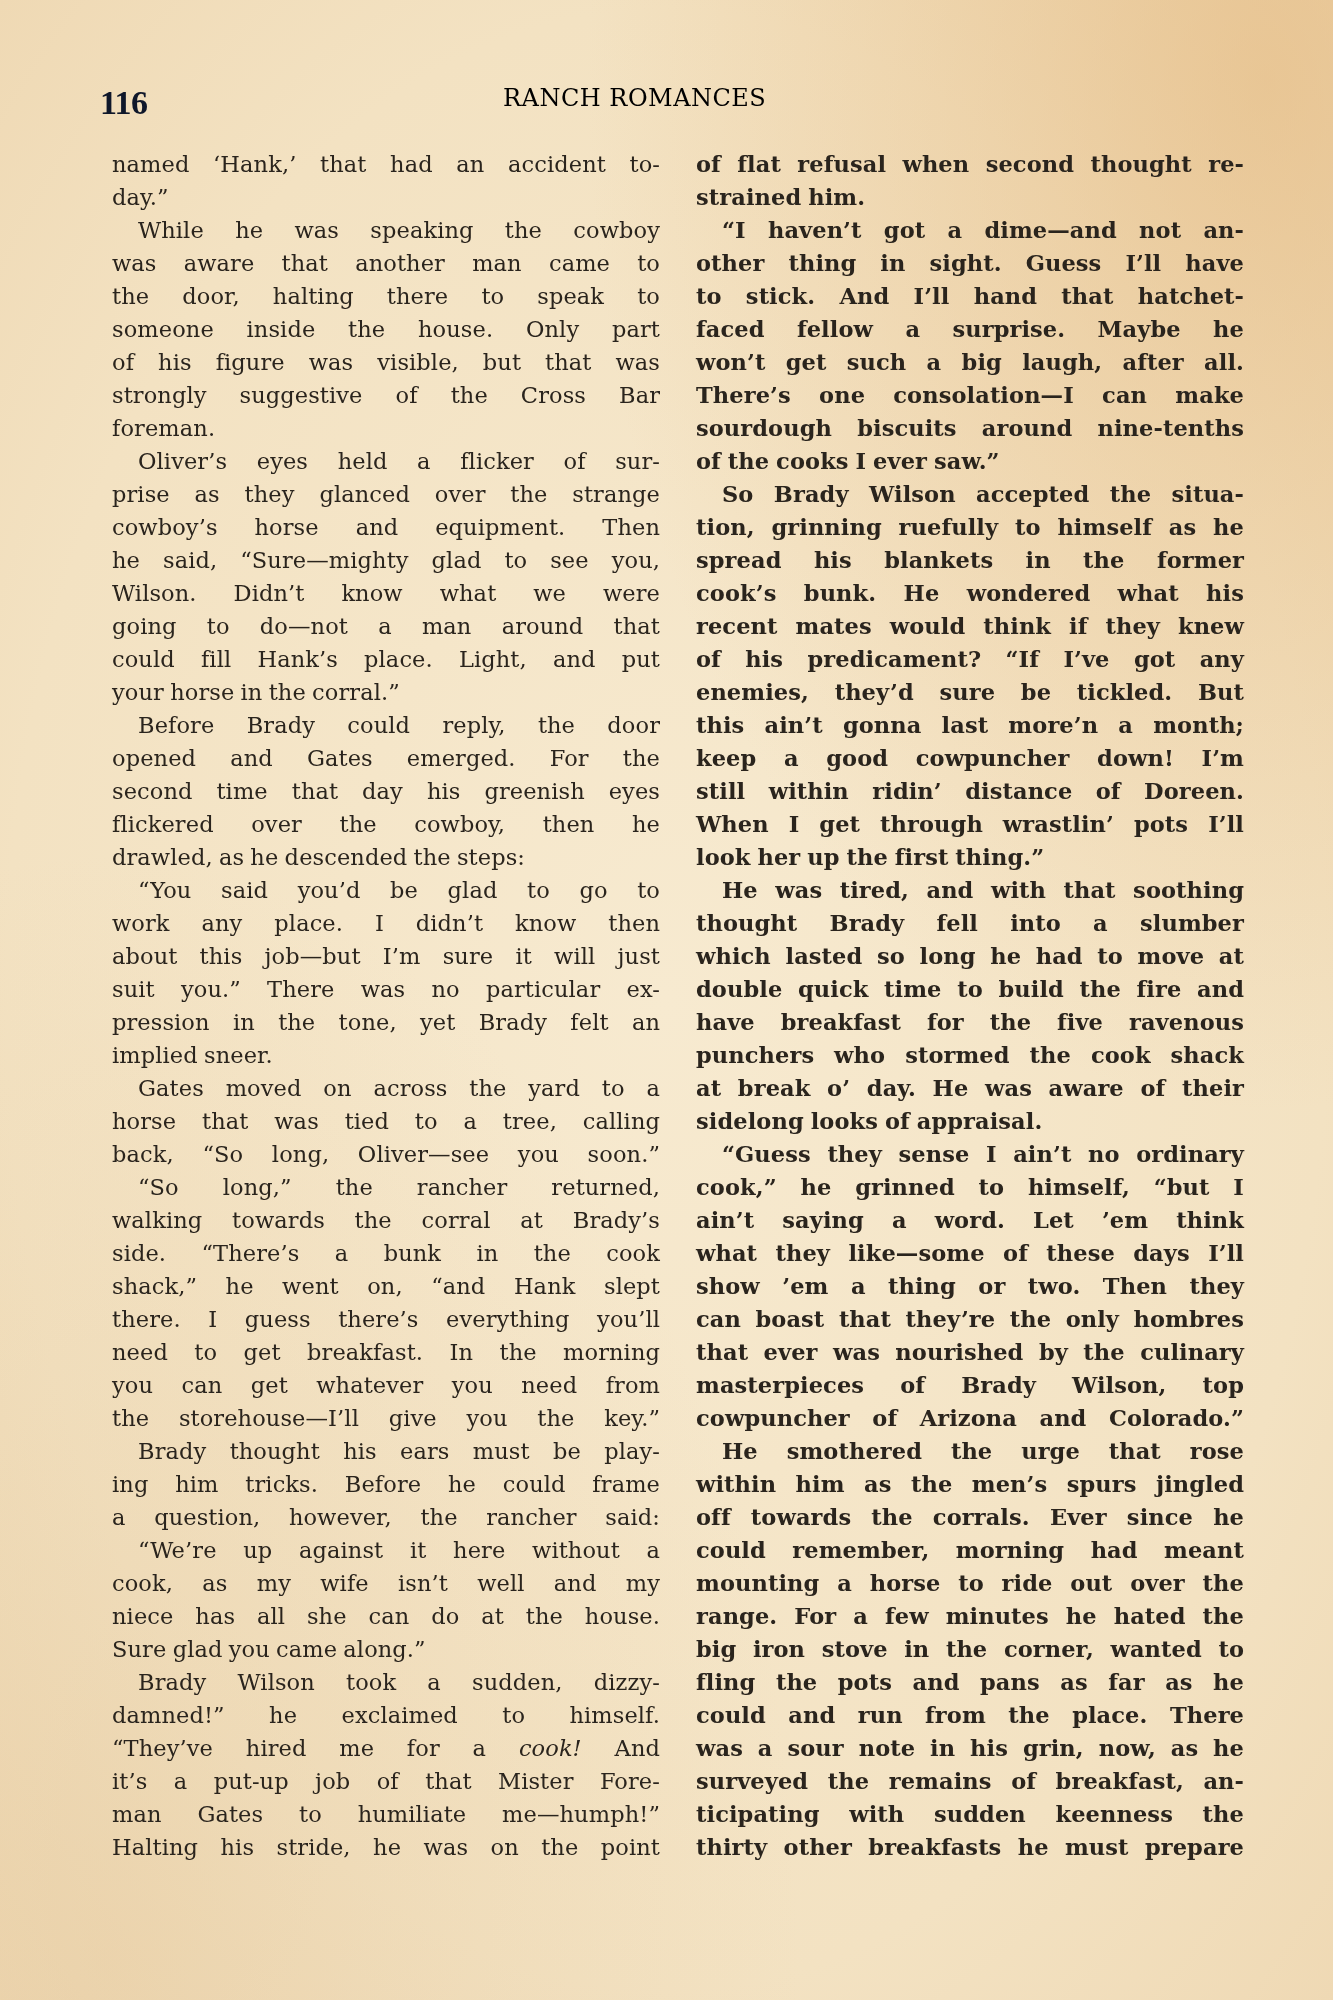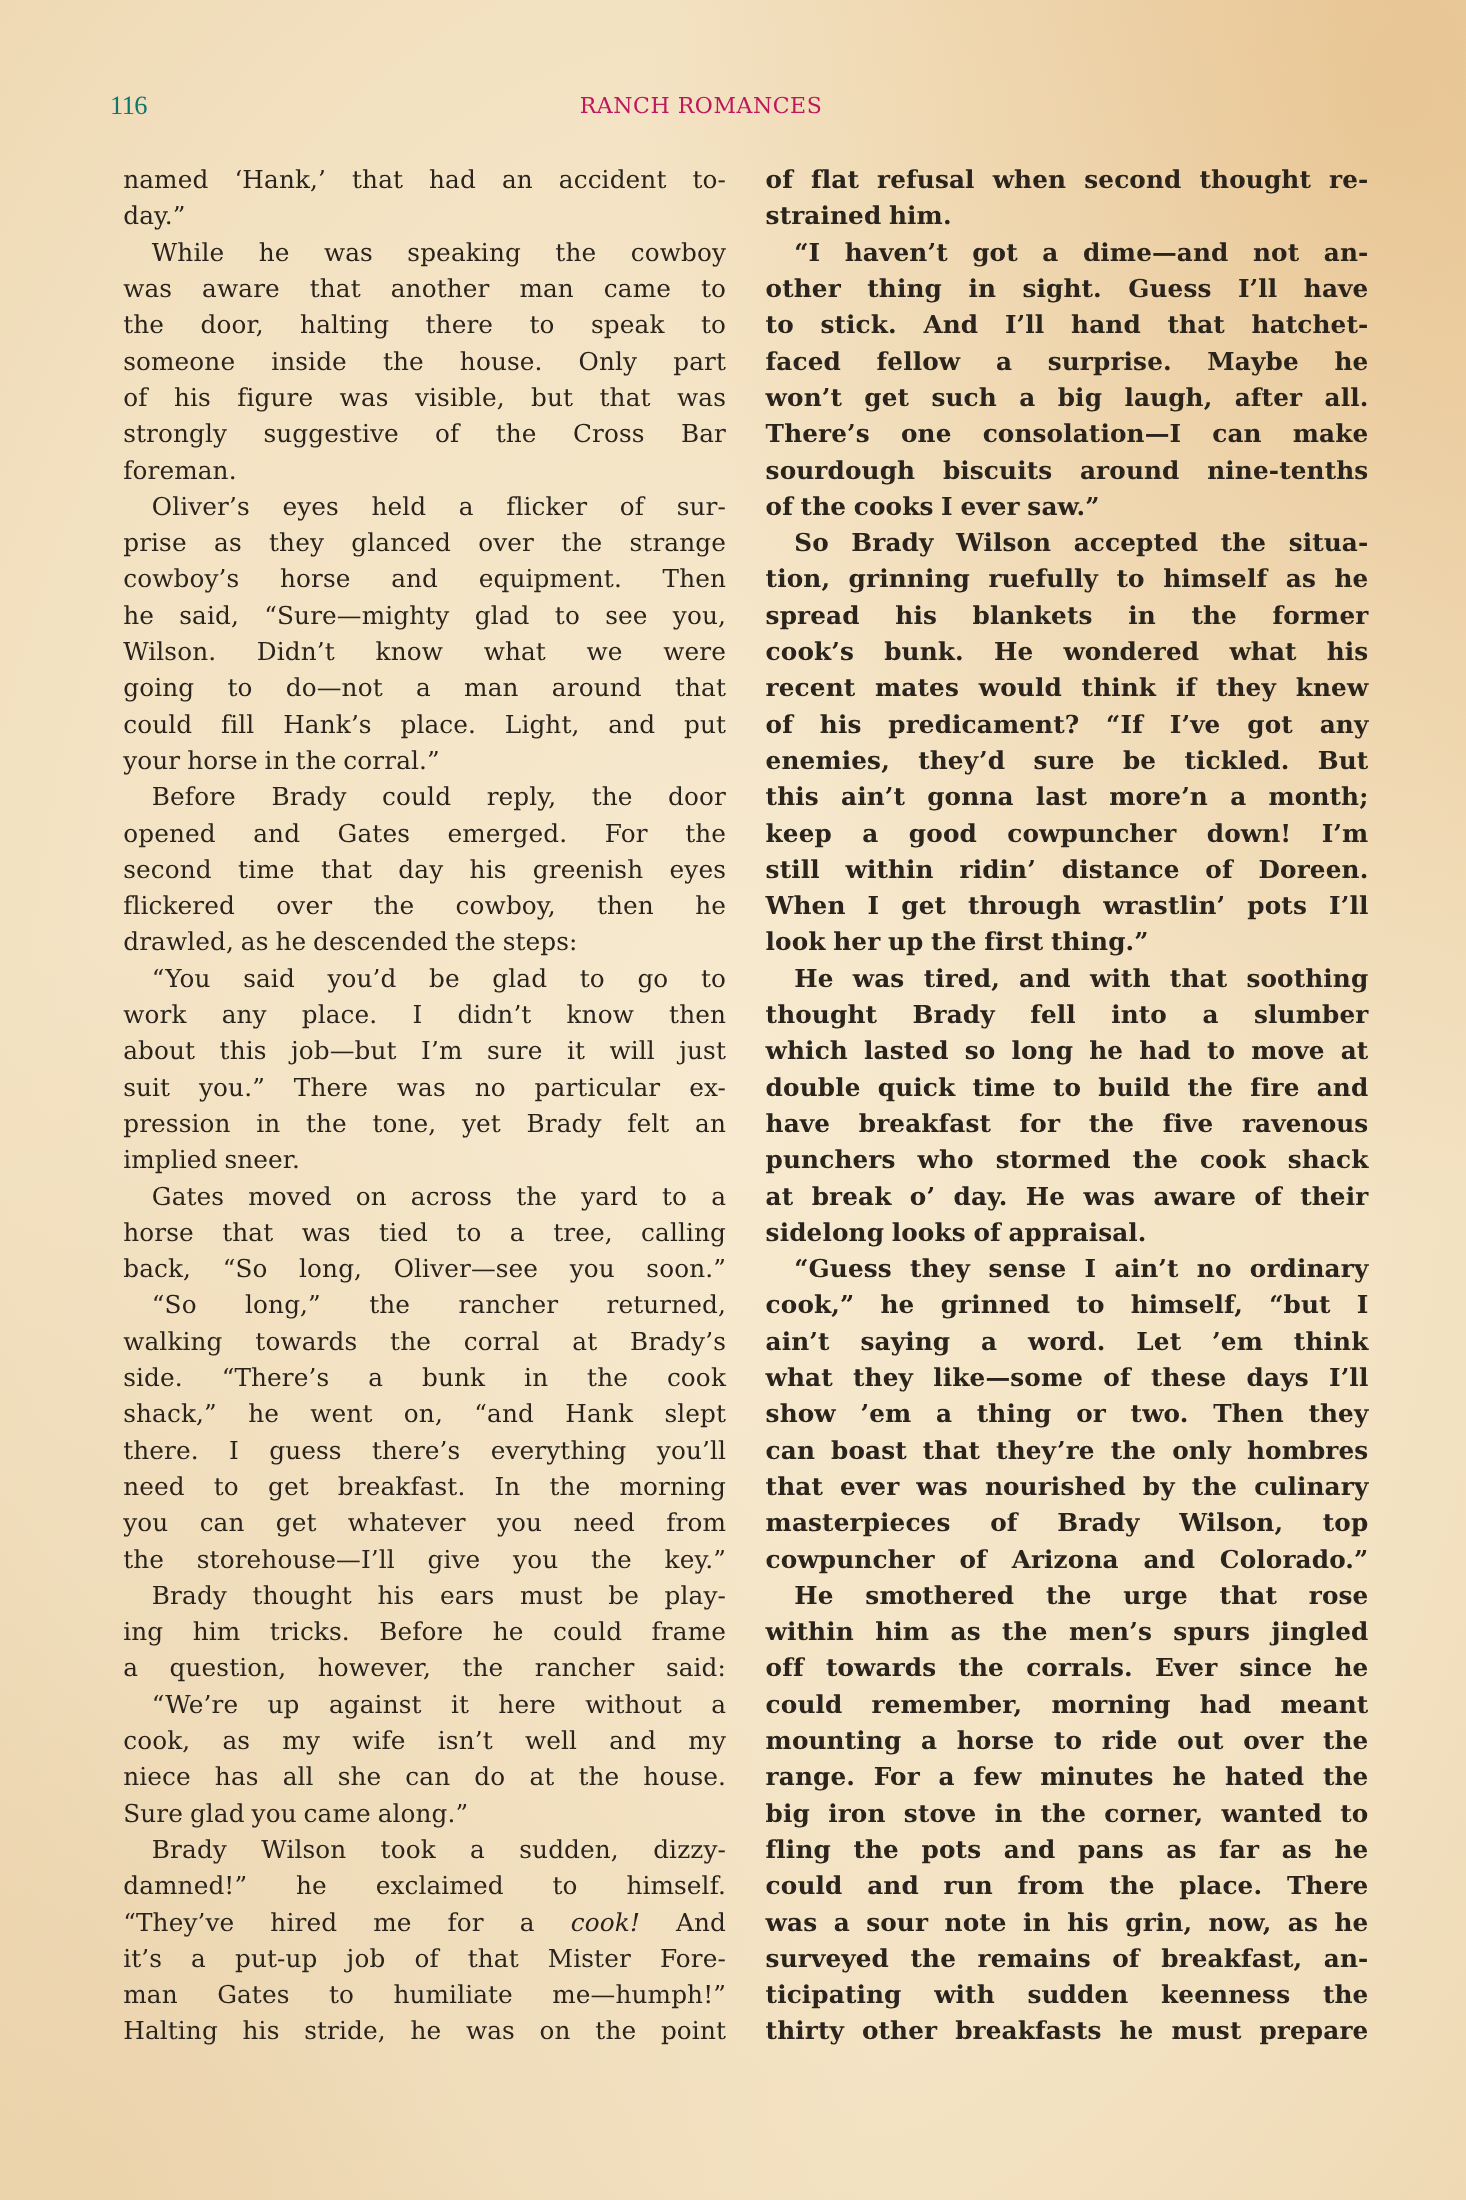--- a/index.html
+++ b/index.html
@@ -29,34 +29,33 @@
     top: 84px;
     left: 100px;
     width: 1132px;
     height: 36px;
   }
   .page-number {
     position: absolute;
     left: 0;
     top: 0;
     font-family: "Liberation Serif", "DejaVu Serif", serif;
-    font-weight: normal;
-    font-size: 24px;
+    font-weight: bold;
+    font-size: 34px;
     letter-spacing: -0.5px;
-    color: #0f766e;
+    color: #0f172a;
   }
   .magazine-title {
     position: absolute;
     left: 403px;
     top: 0;
     font-family: "DejaVu Serif", serif;
-    font-size: 20px;
+    font-size: 24px;
     letter-spacing: 0.5px;
-    color: #be185d;
-    margin-left: 24px;
+    color: #000000;
   }
   .column {
     position: absolute;
     top: 148px;
     width: 548px;
     margin-left: 12px;
   }
   .column.left { left: 100px; }
   .column.right { left: 684px; width: 548px; font-weight: bold; }
   .line {

